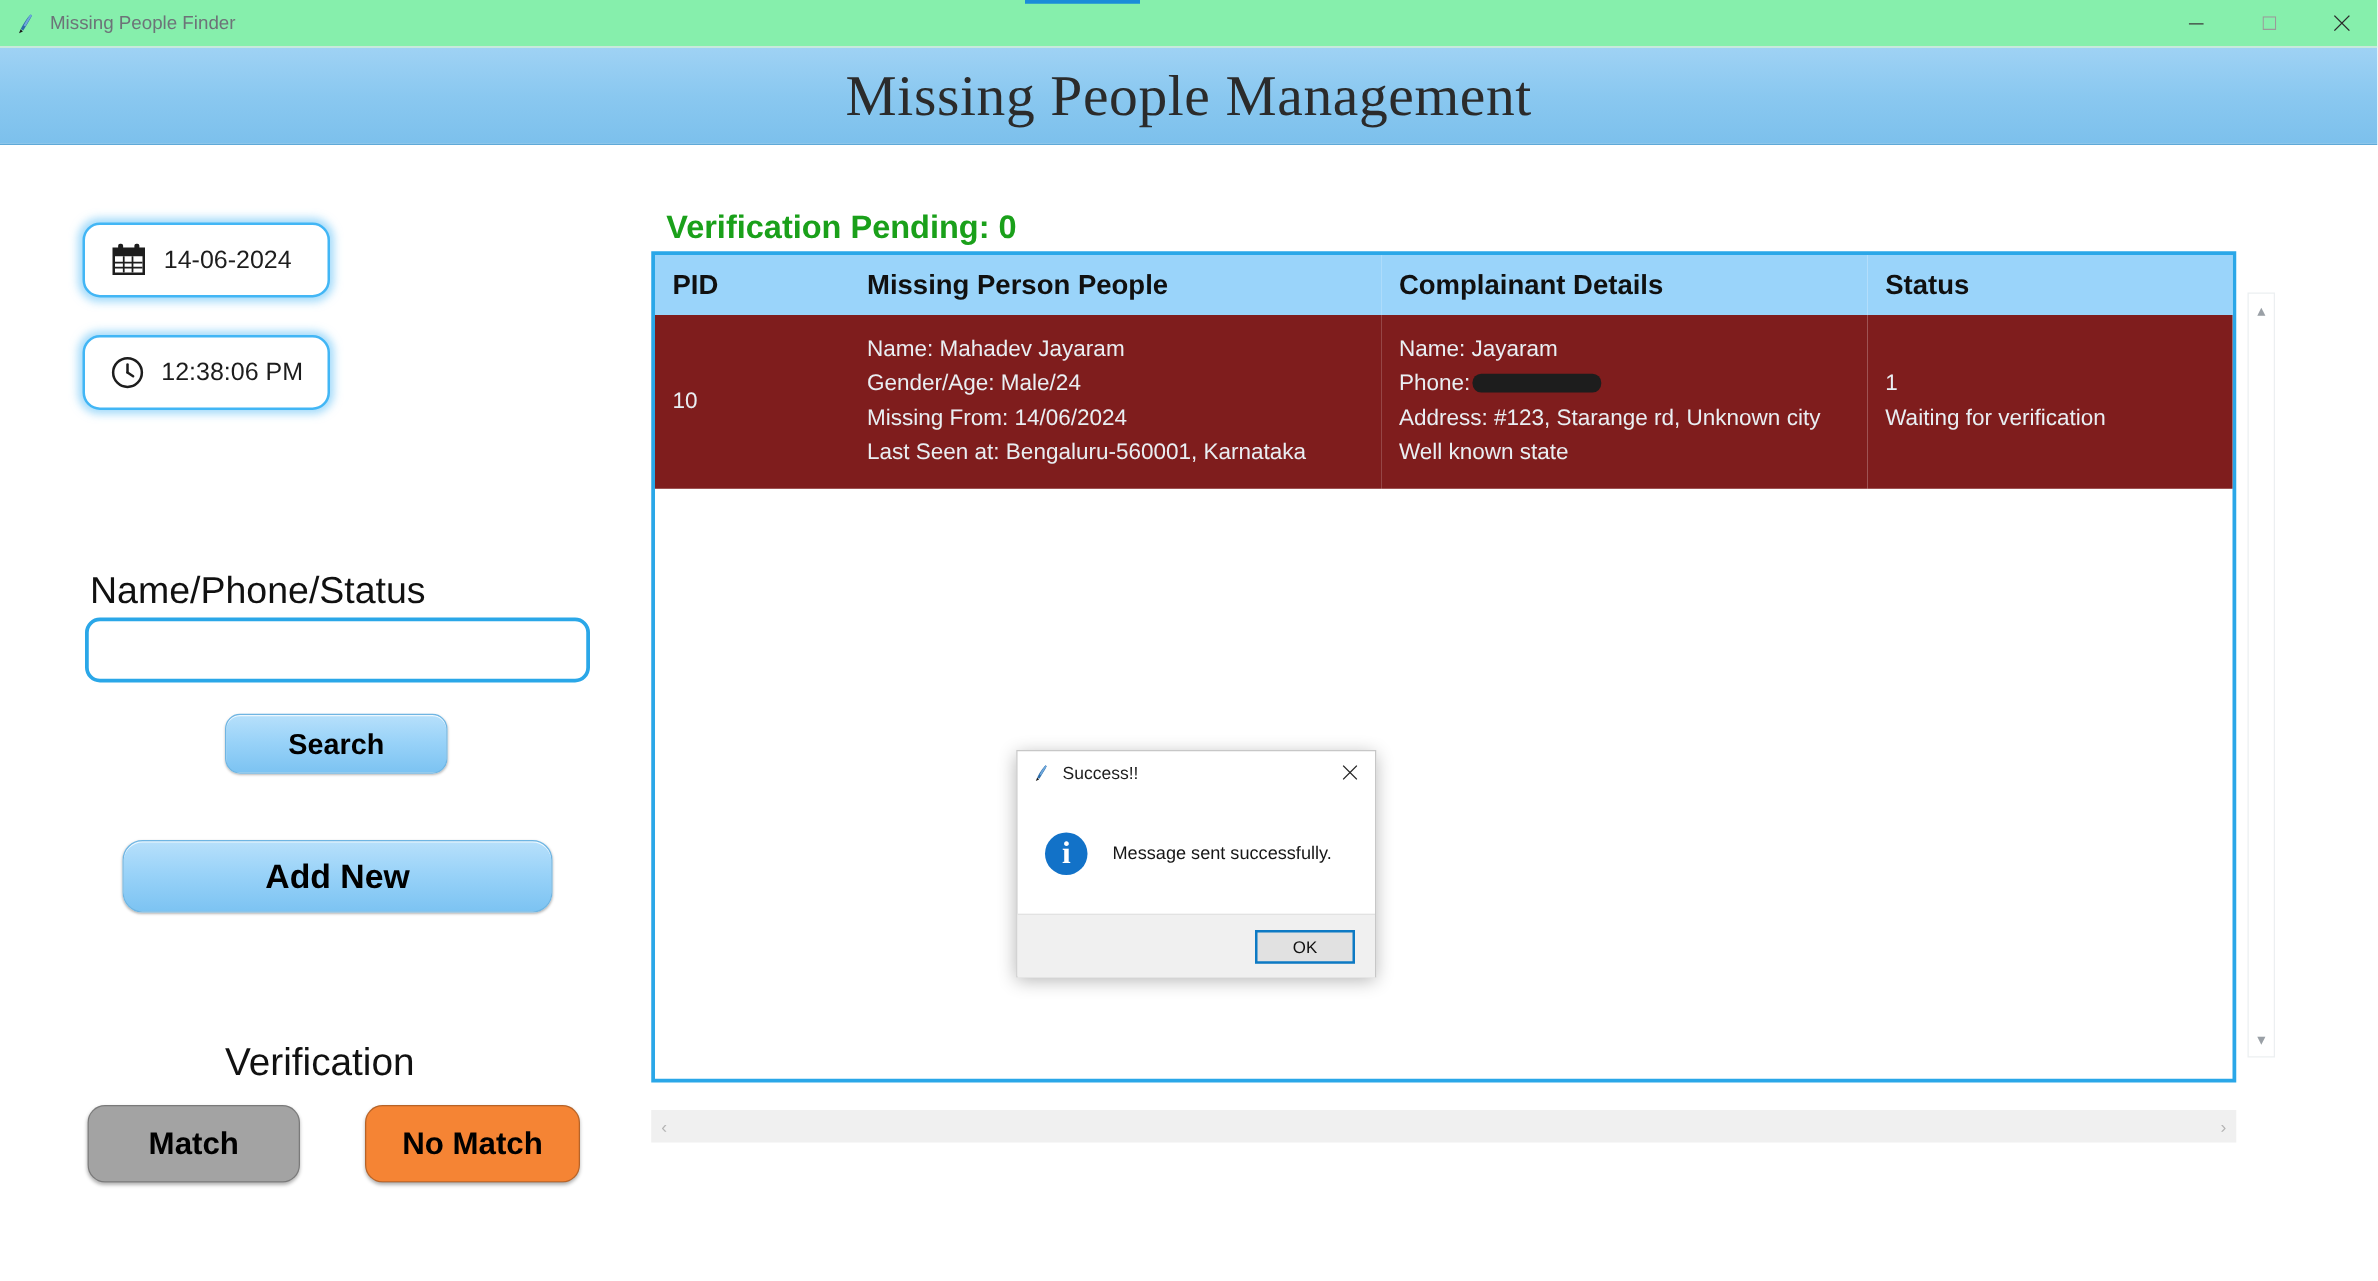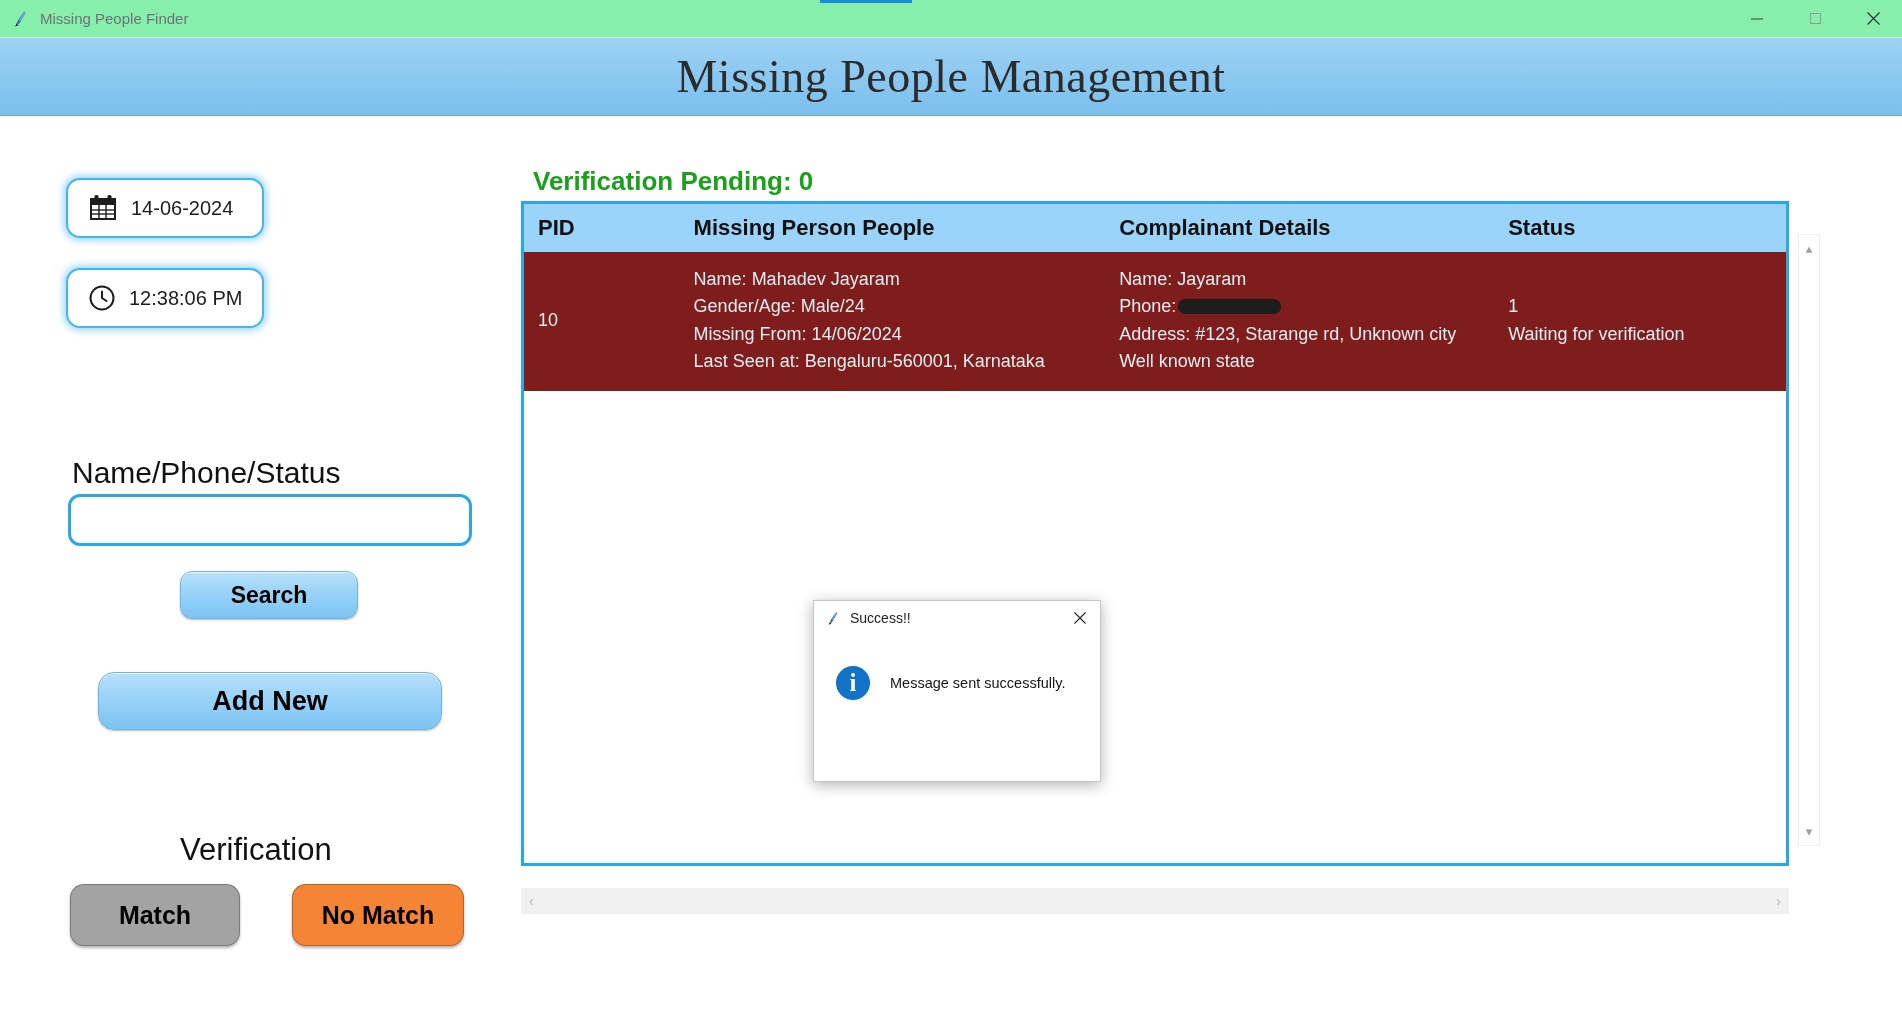--- a/index.html
+++ b/index.html
@@ -356,15 +356,18 @@
         <svg width="12" height="12" viewBox="0 0 12 12">
           <line x1="0.5" y1="0.5" x2="11.5" y2="11.5" stroke="#242424" stroke-width="1.1"></line>
           <line x1="11.5" y1="0.5" x2="0.5" y2="11.5" stroke="#242424" stroke-width="1.1"></line>
         </svg>
       </span>
     </div>
     <div class="dlg-body">
       <span class="info-circle">i</span>
       <span class="dlg-msg">Message sent successfully.</span>
     </div>
+    <div class="dlg-footer">
+      <button class="dlg-ok">OK</button>
+    </div>
   </div>
 
 </div>
 
 </body></html>

